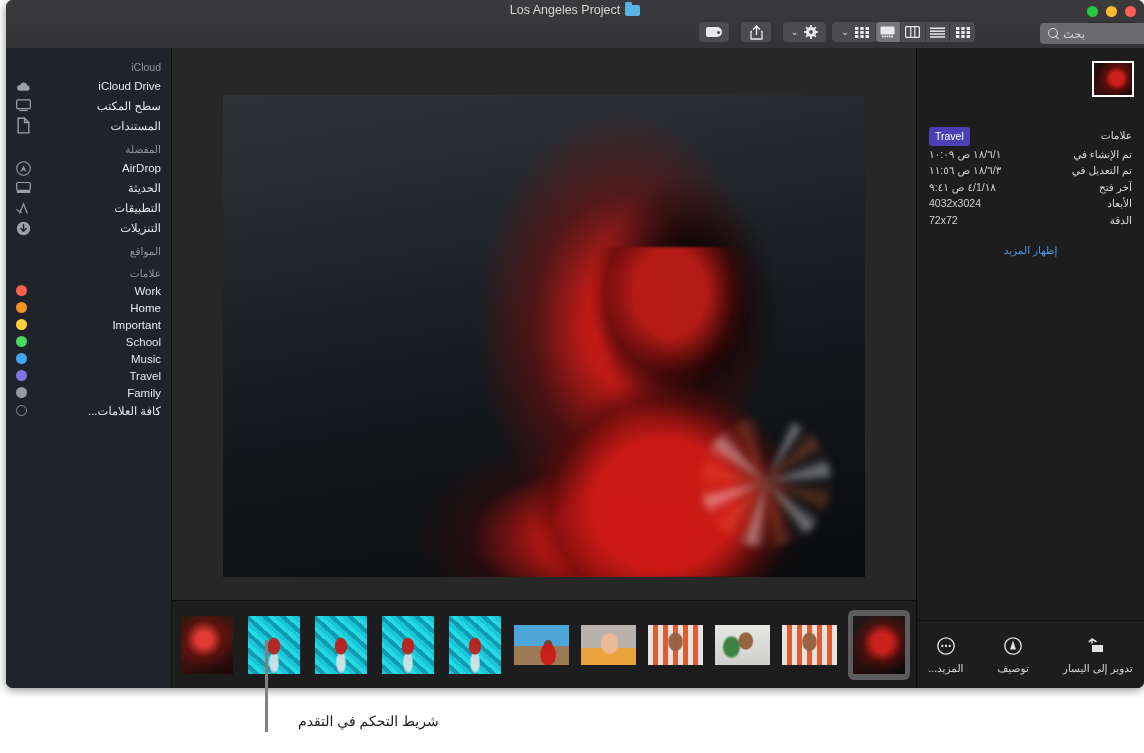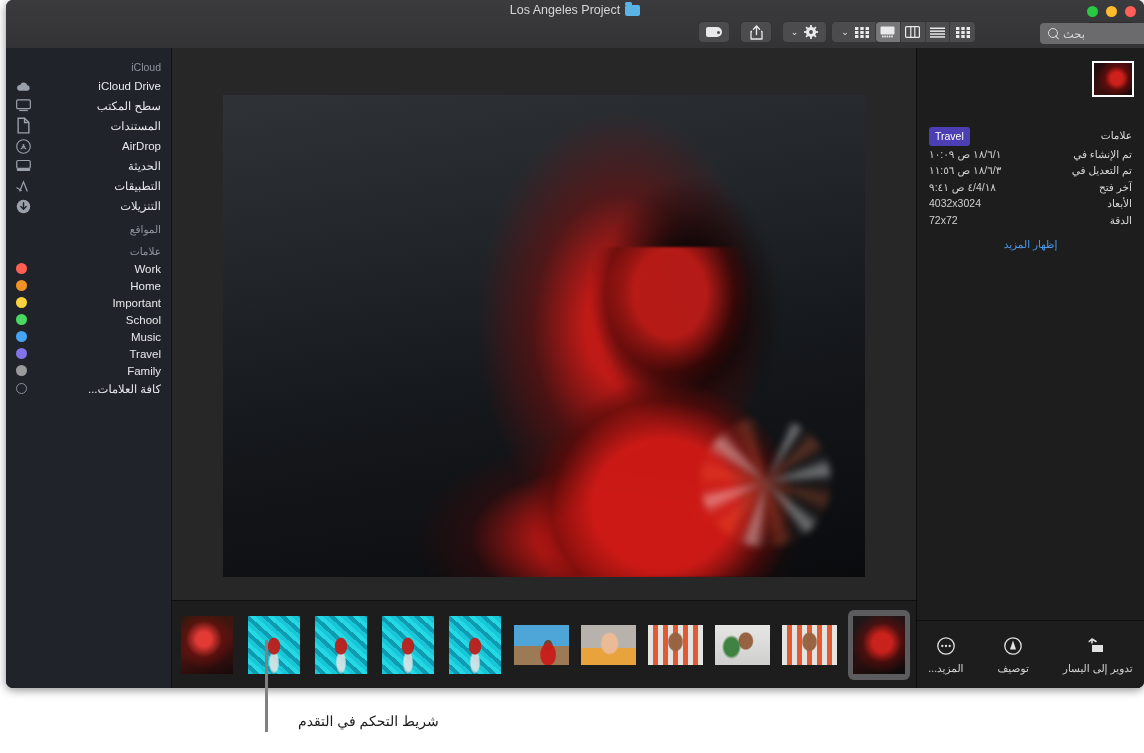--- a/index.html
+++ b/index.html
@@ -129,21 +129,21 @@
     margin:30px 12px 0 12px; direction:rtl; font-size:10.5px; color:#cfcfcf;
   }
   .mrow { display:flex; justify-content:space-between; gap:10px; line-height:16.5px; }
   .mkey { color:#d8d8d8; white-space:nowrap; }
   .mval { color:#d0d0d0; white-space:nowrap; direction:rtl; }
   .tag-pill {
     background:#4b3fb3; color:#fff; border-radius:3px; padding:1px 6px;
     font-size:10.5px; direction:ltr;
   }
   .show-more {
-    margin:10px 12px 0 12px; text-align:center; color:#4a9ae8;
+    margin:16px 12px 0 12px; text-align:center; color:#4a9ae8;
     font-size:10.5px; direction:rtl; cursor:pointer;
   }
 
   
   .actions {
     position:absolute; left:0; right:0; bottom:0; height:68px;
     border-top:1px solid #101010; background:#1d1d1d;
     display:flex; direction:rtl; align-items:center; justify-content:center; gap:34px;
   }
   .act { display:flex; flex-direction:column; align-items:center; gap:6px; cursor:pointer; }
@@ -410,20 +410,21 @@
           </div>
           <div class="sb-item">
             <span class="sb-lbl">المستندات</span>
             <span class="sb-ico">
               <svg viewBox="0 0 14 16">
                 <path d="M2 1.2h6l4 4v9.6H2z" fill="none" stroke="#9aa1ab" stroke-width="1.3"></path>
                 <path d="M8 1.2v4h4" fill="none" stroke="#9aa1ab" stroke-width="1.3"></path>
               </svg>
             </span>
           </div>
+          <div class="sb-head">المفضلة</div>
           <div class="sb-item">
             <span class="sb-lbl ltr">AirDrop</span>
             <span class="sb-ico">
               <svg viewBox="0 0 16 16">
                 <circle cx="8" cy="8" r="7.2" fill="none" stroke="#9aa1ab" stroke-width="1.2"></circle>
                 <path d="M5.4 10.6a3.7 3.7 0 0 1 5.2 0M6.6 8.4a2 2 0 0 1 2.8 0" fill="none" stroke="#9aa1ab" stroke-width="1.2" stroke-linecap="round"></path>
                 <circle cx="8" cy="6.4" r="1.05" fill="#9aa1ab"></circle>
               </svg>
             </span>
           </div>
@@ -549,21 +550,21 @@
           <div class="mrow">
             <span class="mkey">تم الإنشاء في</span>
             <span class="mval">١٨/٦/١ ص ١٠:٠٩</span>
           </div>
           <div class="mrow">
             <span class="mkey">تم التعديل في</span>
             <span class="mval">١٨/٦/٣ ص ١١:٥٦</span>
           </div>
           <div class="mrow">
             <span class="mkey">آخر فتح</span>
-            <span class="mval">١٨/4/٤  ص ٩:٤١</span>
+            <span class="mval">١٨/1/٤  ص ٩:٤١</span>
           </div>
           <div class="mrow">
             <span class="mkey">الأبعاد</span>
             <span class="mval">4032x3024</span>
           </div>
           <div class="mrow">
             <span class="mkey">الدقة</span>
             <span class="mval">72x72</span>
           </div>
         </div>

